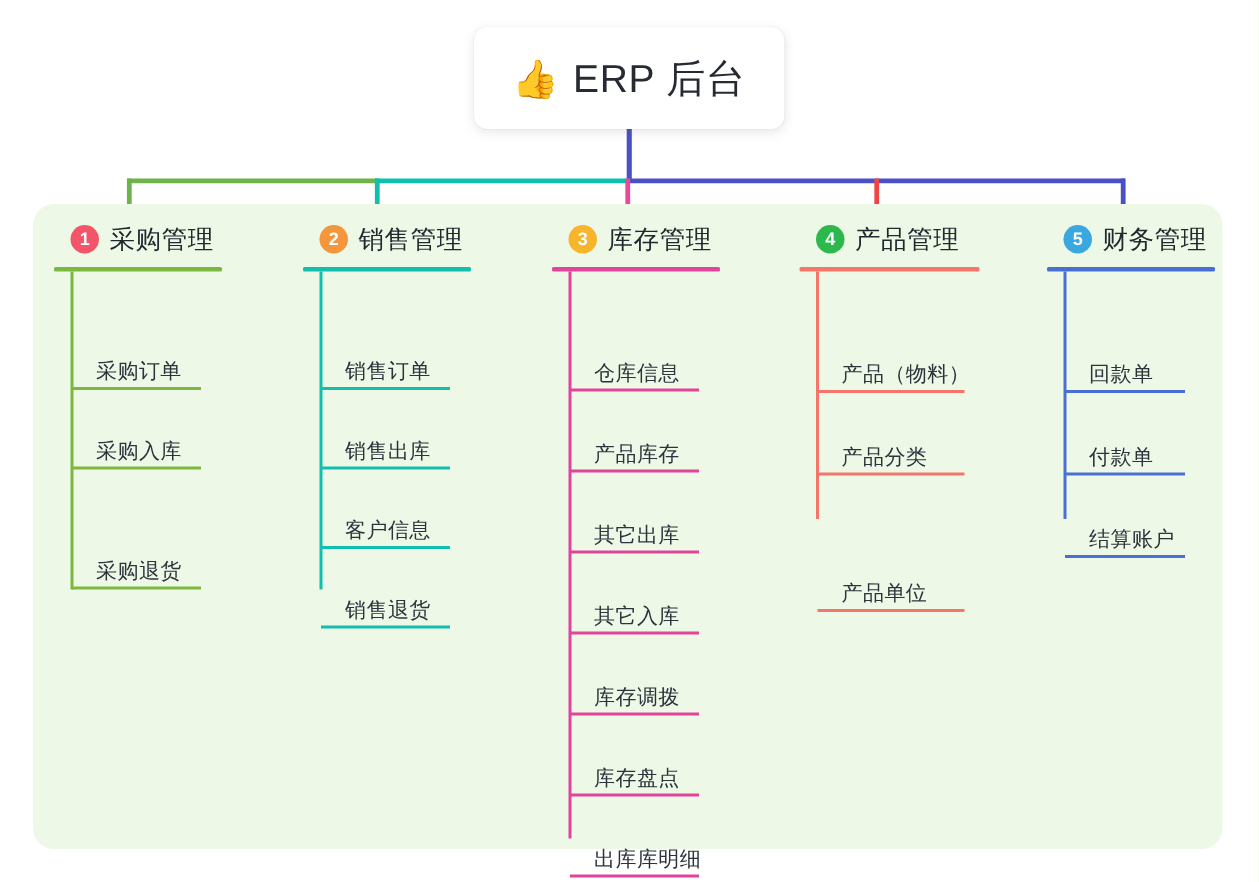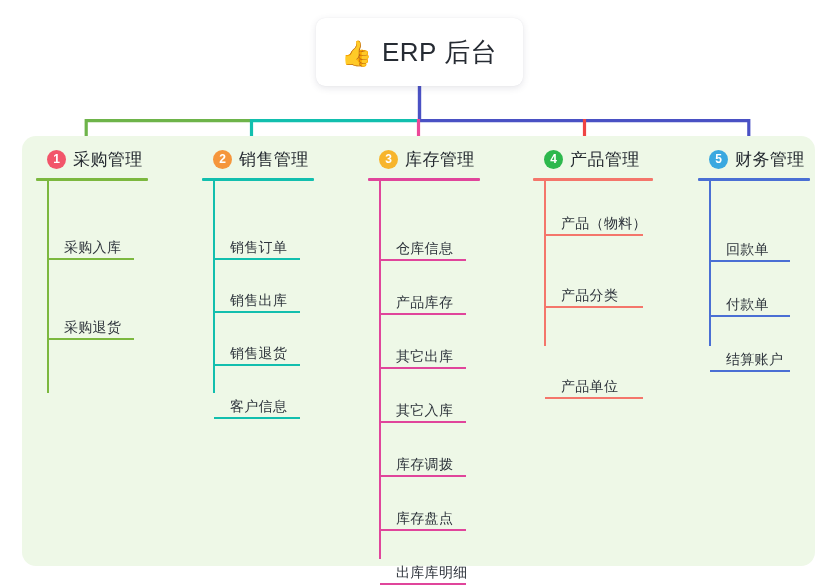--- a/index.html
+++ b/index.html
@@ -168,20 +168,24 @@
   <div id="columns-host">
       <div class="column" style="left: 36px; top: 146px; width: 150px;">
         <div class="col-head">
           <span class="badge" style="background: rgb(242, 85, 106);">1</span>
           <span class="col-title">采购管理</span>
         </div>
         <div class="col-rule" style="background: rgb(124, 184, 63); width: 112px; margin-left: 0px;"></div>
         <div class="leaves" style="padding-top: 26px;">
           <div class="spine" style="background: rgb(124, 184, 63); height: 212px; top: 0px;"></div>
           <div class="leaf" style="height: 53px;">
+            <span class="leaf-label">采购订单</span>
+            <div class="leaf-rule" style="background: rgb(124, 184, 63); width: 86px;"></div>
+          </div>
+          <div class="leaf" style="height: 53px;">
             <span class="leaf-label">采购入库</span>
             <div class="leaf-rule" style="background: rgb(124, 184, 63); width: 86px;"></div>
           </div>
           <div class="leaf" style="height: 53px; margin-top: 27px;">
             <span class="leaf-label">采购退货</span>
             <div class="leaf-rule" style="background: rgb(124, 184, 63); width: 86px;"></div>
           </div>
         </div>
       </div>
       <div class="column" style="left: 202px; top: 146px; width: 150px;">
@@ -194,25 +198,25 @@
           <div class="spine" style="background: rgb(18, 191, 174); height: 212px; top: 0px;"></div>
           <div class="leaf" style="height: 53px;">
             <span class="leaf-label">销售订单</span>
             <div class="leaf-rule" style="background: rgb(18, 191, 174); width: 86px;"></div>
           </div>
           <div class="leaf" style="height: 53px;">
             <span class="leaf-label">销售出库</span>
             <div class="leaf-rule" style="background: rgb(18, 191, 174); width: 86px;"></div>
           </div>
           <div class="leaf" style="height: 53px;">
+            <span class="leaf-label">客户信息</span>
+            <div class="leaf-rule" style="background: rgb(18, 191, 174); width: 86px;"></div>
+          </div>
+          <div class="leaf" style="height: 53px;">
             <span class="leaf-label">销售退货</span>
-            <div class="leaf-rule" style="background: rgb(18, 191, 174); width: 86px;"></div>
-          </div>
-          <div class="leaf" style="height: 53px;">
-            <span class="leaf-label">客户信息</span>
             <div class="leaf-rule" style="background: rgb(18, 191, 174); width: 86px;"></div>
           </div>
         </div>
       </div>
       <div class="column" style="left: 368px; top: 146px; width: 150px;">
         <div class="col-head">
           <span class="badge" style="background: rgb(247, 181, 44);">3</span>
           <span class="col-title">库存管理</span>
         </div>
         <div class="col-rule" style="background: rgb(224, 69, 155); width: 112px; margin-left: 0px;"></div>
@@ -247,27 +251,27 @@
             <div class="leaf-rule" style="background: rgb(224, 69, 155); width: 86px;"></div>
           </div>
         </div>
       </div>
       <div class="column" style="left: 533px; top: 146px; width: 158px;">
         <div class="col-head">
           <span class="badge" style="background: rgb(45, 184, 77);">4</span>
           <span class="col-title">产品管理</span>
         </div>
         <div class="col-rule" style="background: rgb(244, 118, 107); width: 120px; margin-left: 0px;"></div>
-        <div class="leaves" style="">
+        <div class="leaves" style="padding-top: 26px;">
           <div class="spine" style="background: rgb(244, 118, 107); height: 165px; top: 0px;"></div>
           <div class="leaf" style="height: 55px;">
             <span class="leaf-label">产品（物料）</span>
             <div class="leaf-rule" style="background: rgb(244, 118, 107); width: 98px;"></div>
           </div>
-          <div class="leaf" style="height: 72px; text-align: center;">
+          <div class="leaf" style="height: 55px; text-align: center;">
             <span class="leaf-label">产品分类</span>
             <div class="leaf-rule" style="background: rgb(244, 118, 107); width: 98px;"></div>
           </div>
           <div class="leaf" style="height: 55px; margin-top: 36px;">
             <span class="leaf-label">产品单位</span>
             <div class="leaf-rule" style="background: rgb(244, 118, 107); width: 98px;"></div>
           </div>
         </div>
       </div>
       <div class="column" style="left: 698px; top: 146px; width: 150px;">

